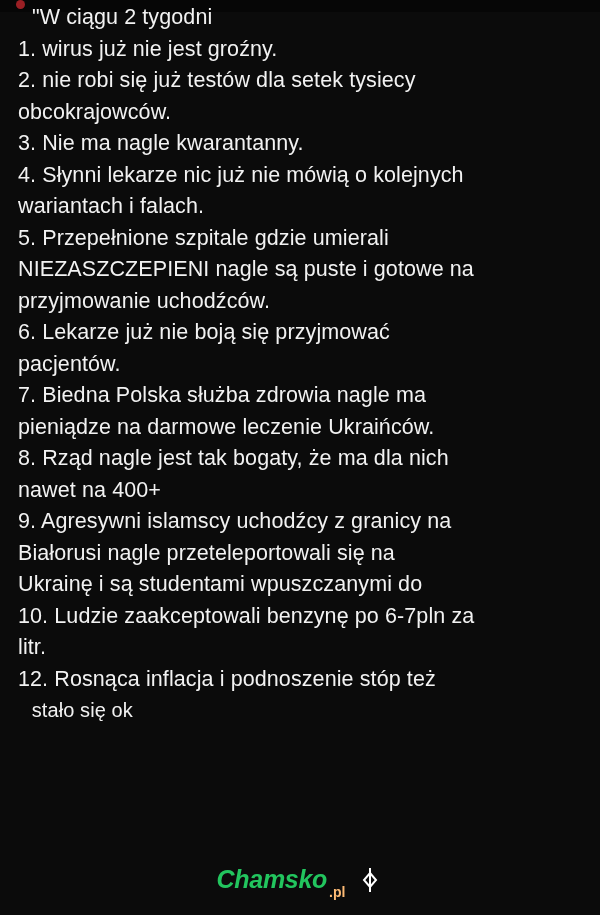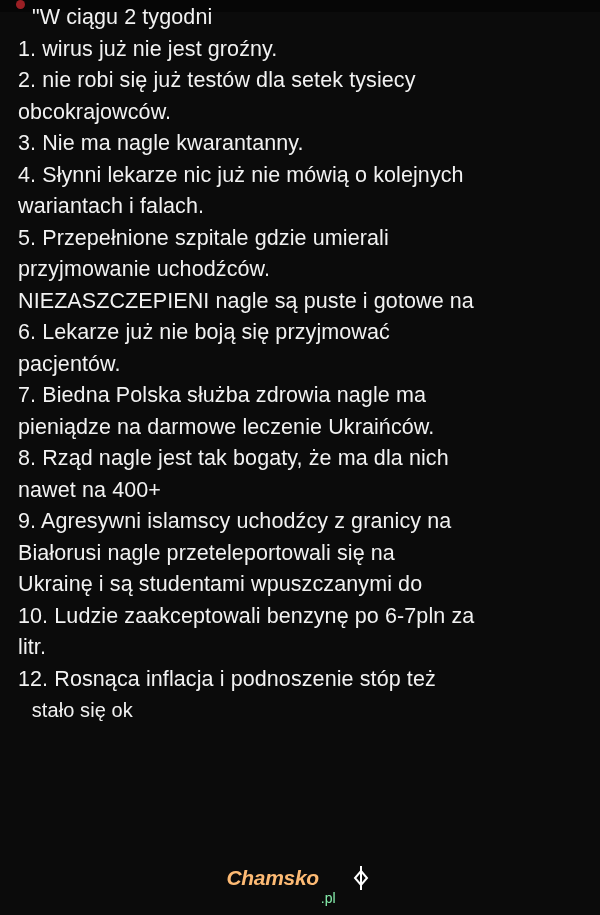--- a/index.html
+++ b/index.html
@@ -63,33 +63,33 @@
     position: absolute;
     left: 0;
     width: 600px;
     top: 865px;
     display: flex;
     align-items: center;
     justify-content: center;
     gap: 6px;
   }
   .wm-name {
-    font-size: 21px;
+    font-size: 25px;
     font-weight: bold;
     font-style: italic;
-    color: #fdba74;
+    color: #22c55e;
     letter-spacing: -0.3px;
     text-align: center;
   }
   .wm-tld {
     font-size: 14px;
-    font-weight: normal;
-    color: #86efac;
+    font-weight: bold;
+    color: #fdba74;
     position: relative;
-    top: 20px;
+    top: 12px;
     left: -4px;
   }
   .wm-mark {
     width: 26px;
     height: 26px;
     position: relative;
     margin-left: 2px;
   }
   .wm-mark svg {
     display: block;
@@ -104,22 +104,22 @@
 
   <div class="text-block">
     <div class="line first">"W ciągu 2 tygodni</div>
     <div class="line">1. wirus już nie jest groźny.</div>
     <div class="line">2. nie robi się już testów dla setek tysiecy</div>
     <div class="line">obcokrajowców.</div>
     <div class="line">3. Nie ma nagle kwarantanny.</div>
     <div class="line">4. Słynni lekarze nic już nie mówią o kolejnych</div>
     <div class="line">wariantach i falach.</div>
     <div class="line">5. Przepełnione szpitale gdzie umierali</div>
+    <div class="line">NIEZASZCZEPIENI nagle są puste i gotowe na</div>
     <div class="line">przyjmowanie uchodźców.</div>
-    <div class="line">NIEZASZCZEPIENI nagle są puste i gotowe na</div>
     <div class="line">6. Lekarze już nie boją się przyjmować</div>
     <div class="line">pacjentów.</div>
     <div class="line">7. Biedna Polska służba zdrowia nagle ma</div>
     <div class="line">pieniądze na darmowe leczenie Ukraińców.</div>
     <div class="line">8. Rząd nagle jest tak bogaty, że ma dla nich</div>
     <div class="line">nawet na 400+</div>
     <div class="line">9. Agresywni islamscy uchodźcy z granicy na</div>
     <div class="line">Białorusi nagle przeteleportowali się na</div>
     <div class="line">Ukrainę i są studentami wpuszczanymi do</div>
     <div class="line">10. Ludzie zaakceptowali benzynę po 6-7pln za</div>

